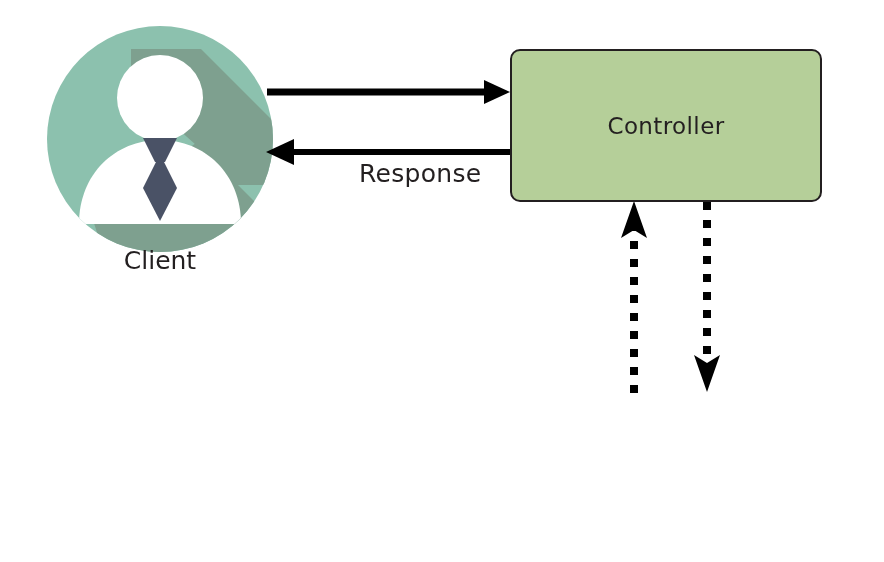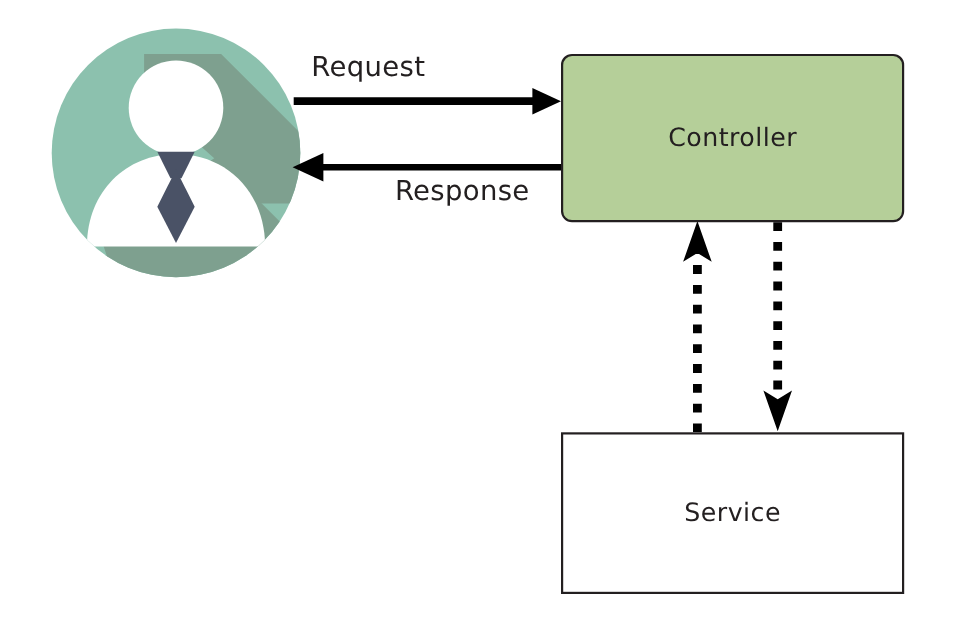--- a/index.html
+++ b/index.html
@@ -98,20 +98,21 @@
       <polygon points="150,118 232,200 232,235 60,235 44,186 105,150" fill="#7ea08f"></polygon>
     </g>
     <g clip-path="url(#circle-clip)">
       <circle cx="114" cy="73" r="43" fill="#ffffff"></circle>
       <path d="M 33 199 C 33 149 69 115 114 115 C 159 115 195 149 195 199 Z" fill="#ffffff"></path>
       <polygon points="97,113 131,113 119,137 109,137" fill="#4a5266"></polygon>
       <polygon points="114,129 131,163 114,196 97,163" fill="#4a5266"></polygon>
     </g>
   </svg>
 
+  <div id="client-label">Client</div>
 
   <svg class="layer" viewBox="0 0 884 562">
 
     <g>
       <line x1="267" y1="92" x2="500" y2="92" stroke="#000000" stroke-width="7"></line>
       <polygon points="510,92 484,80 484,104" fill="#000000"></polygon>
     </g>
 
     <g>
       <line x1="510" y1="152" x2="288" y2="152" stroke="#000000" stroke-width="6"></line>
@@ -122,24 +123,20 @@
       <line x1="634" y1="393" x2="634" y2="228" stroke="#000000" stroke-width="8" stroke-dasharray="8 10" stroke-linecap="butt"></line>
       <polygon points="634,201 621,238 634,230 647,238" fill="#000000"></polygon>
     </g>
 
     <g>
       <line x1="707" y1="202" x2="707" y2="358" stroke="#000000" stroke-width="8" stroke-dasharray="8 10" stroke-linecap="butt"></line>
       <polygon points="707,392 694,355 707,363 720,355" fill="#000000"></polygon>
     </g>
   </svg>
 
-  <div class="edge-label" id="request-label">Request</div>
   <div class="edge-label" id="response-label">Response</div>
 
   <div class="node-box" id="controller-box">
     <span class="node-label">Controller</span>
   </div>
 
-  <div class="node-box" id="service-box">
-    <span class="node-label">Service</span>
-  </div>
 
 </div>
 
 </body></html>

